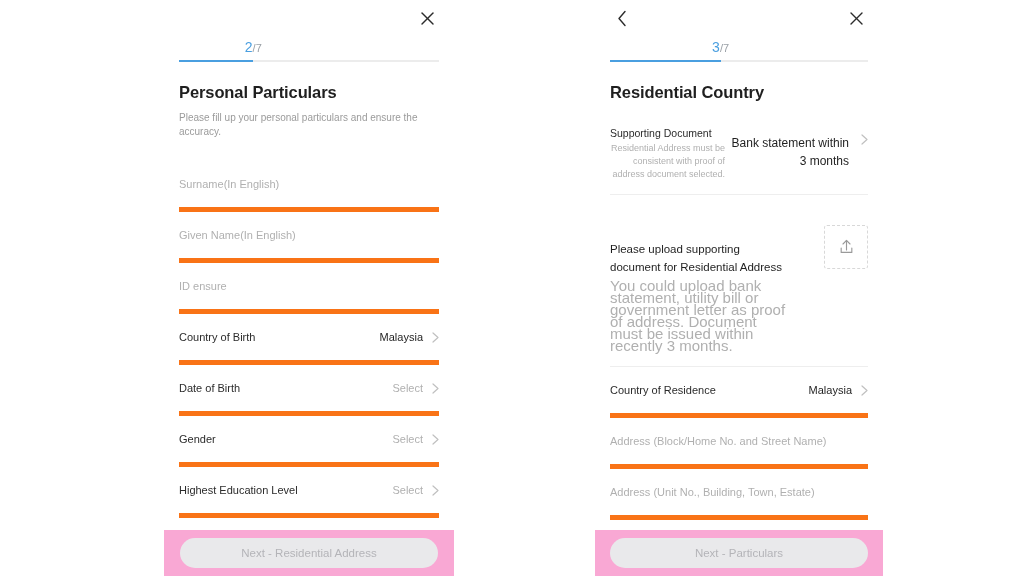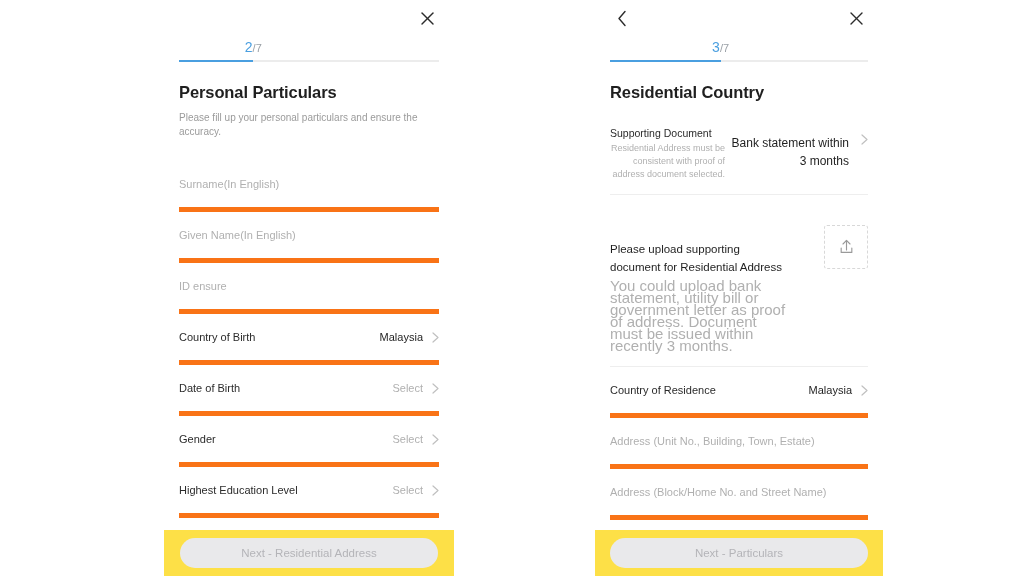--- a/index.html
+++ b/index.html
@@ -216,21 +216,21 @@
   }
   .upload-box svg { display: block; }
 
   
   .footer {
     position: absolute;
     left: 0;
     right: 0;
     bottom: 0;
     height: 46px;
-    background: #fde047;
+    background: #f9a8d4;
     display: flex;
     align-items: center;
     justify-content: center;
   }
   .next-btn {
     width: 258px;
     height: 30px;
     border-radius: 16px;
     background: #e9e9eb;
     border: none;
@@ -414,25 +414,25 @@
           <span>Malaysia</span>
           <span class="chev">
             <svg width="7" height="11" viewBox="0 0 7 11" fill="none" stroke="currentColor" stroke-width="1.2" stroke-linecap="round" stroke-linejoin="round">
                 <polyline points="1,1 6,5.5 1,10"></polyline>
               </svg>
           </span>
         </span>
       </div>
 
       <div class="row row-input">
+        <span class="row-value placeholder">Address (Block/Home No. and Street Name)</span>
+      </div>
+
+      <div class="row row-input">
         <span class="row-value placeholder">Address (Unit No., Building, Town, Estate)</span>
-      </div>
-
-      <div class="row row-input">
-        <span class="row-value placeholder">Address (Block/Home No. and Street Name)</span>
       </div>
 
       <div class="row row-select" style="height:56px;align-items:center">
         <span class="row-value">
           <span>Owned</span>
           <span class="chev">
             <svg width="7" height="11" viewBox="0 0 7 11" fill="none" stroke="currentColor" stroke-width="1.2" stroke-linecap="round" stroke-linejoin="round">
                 <polyline points="1,1 6,5.5 1,10"></polyline>
               </svg>
           </span>

